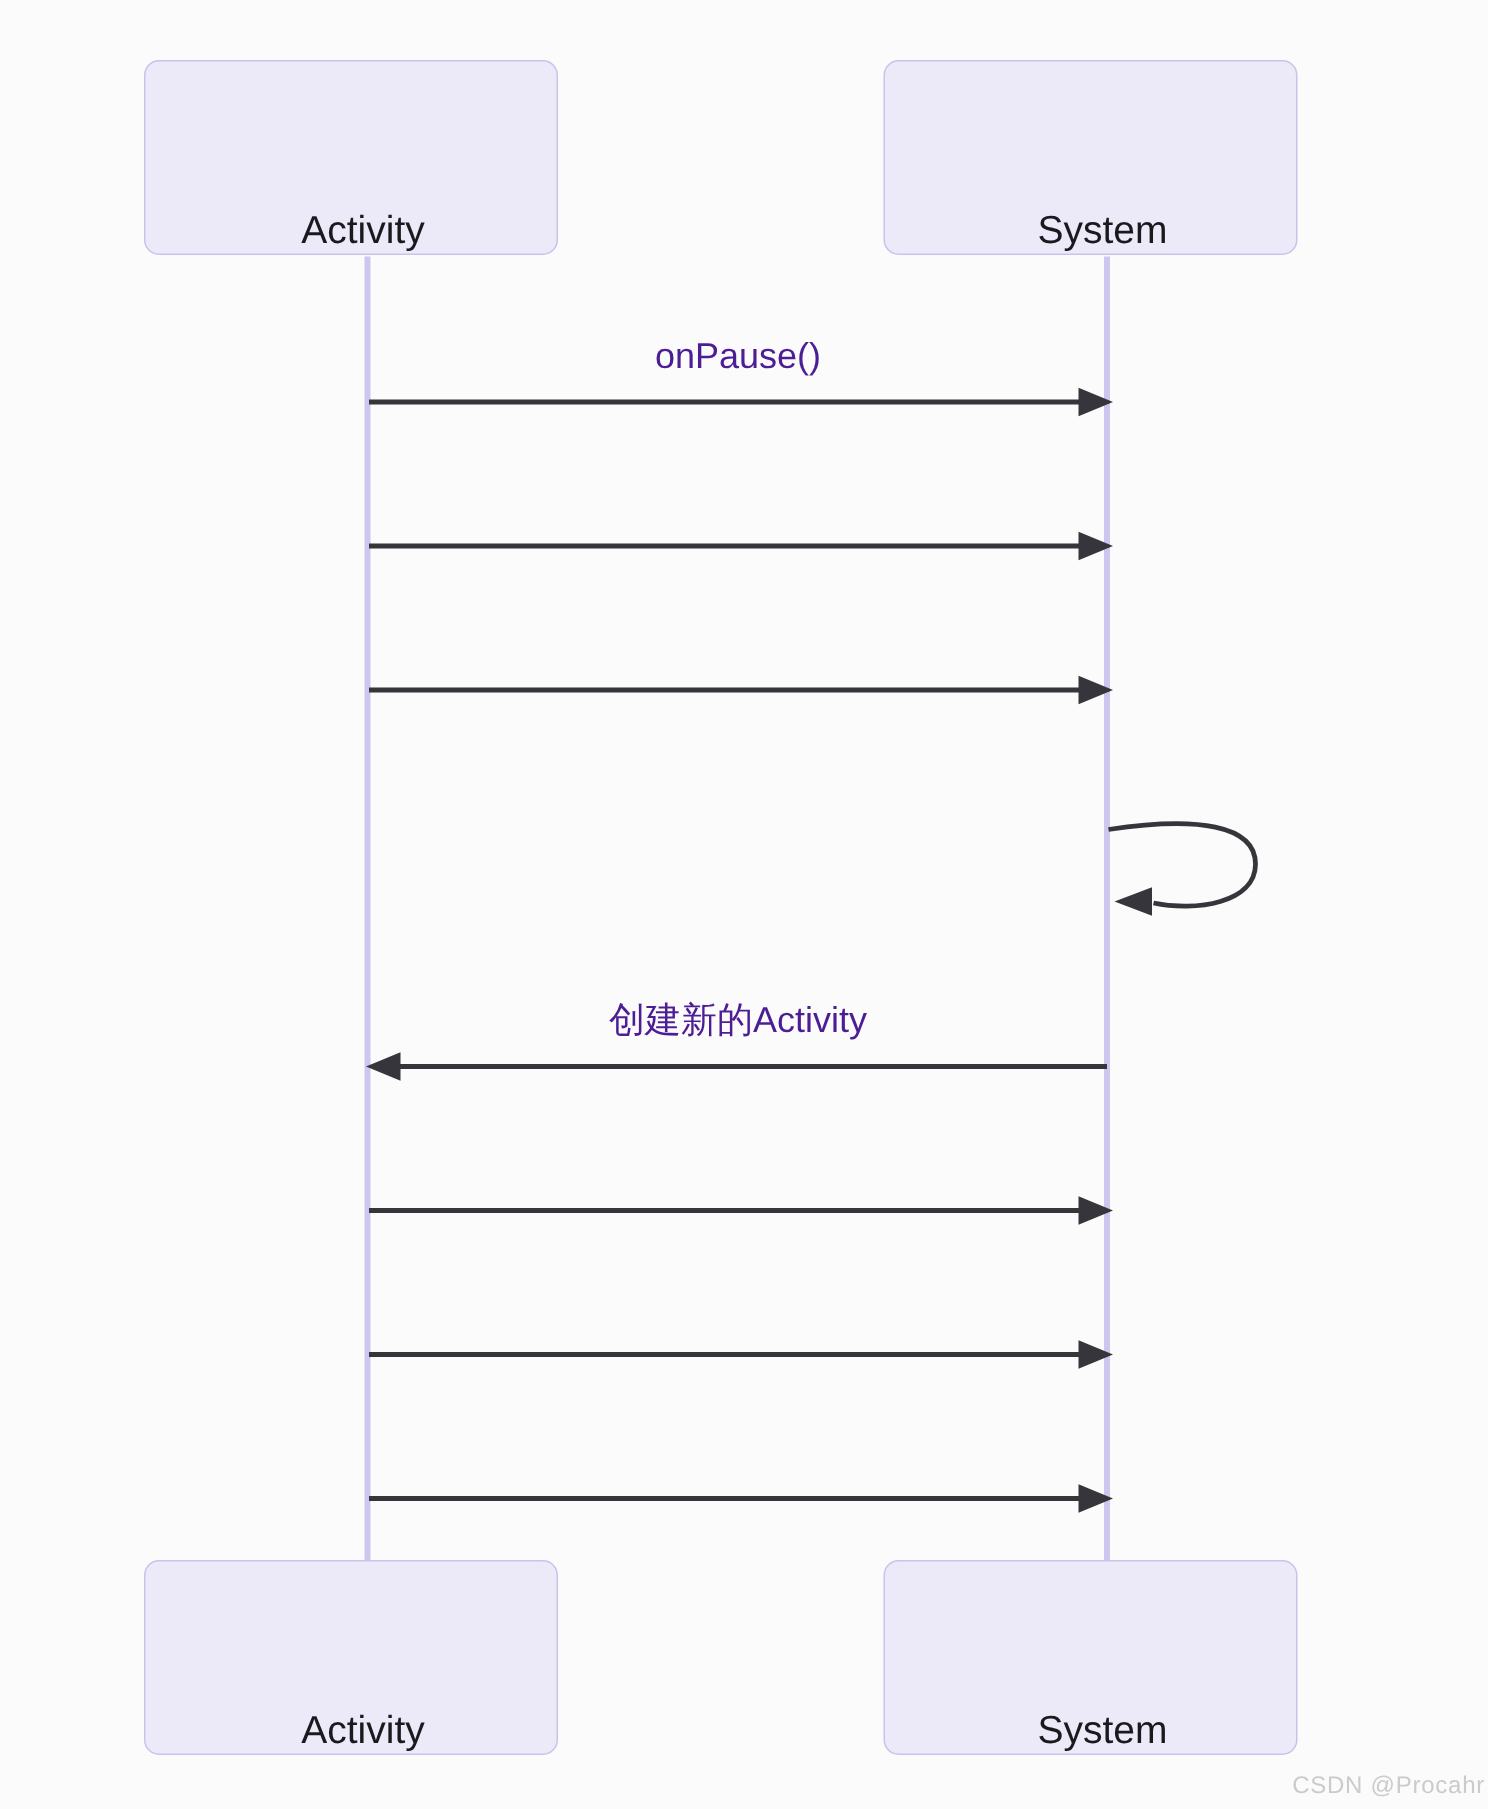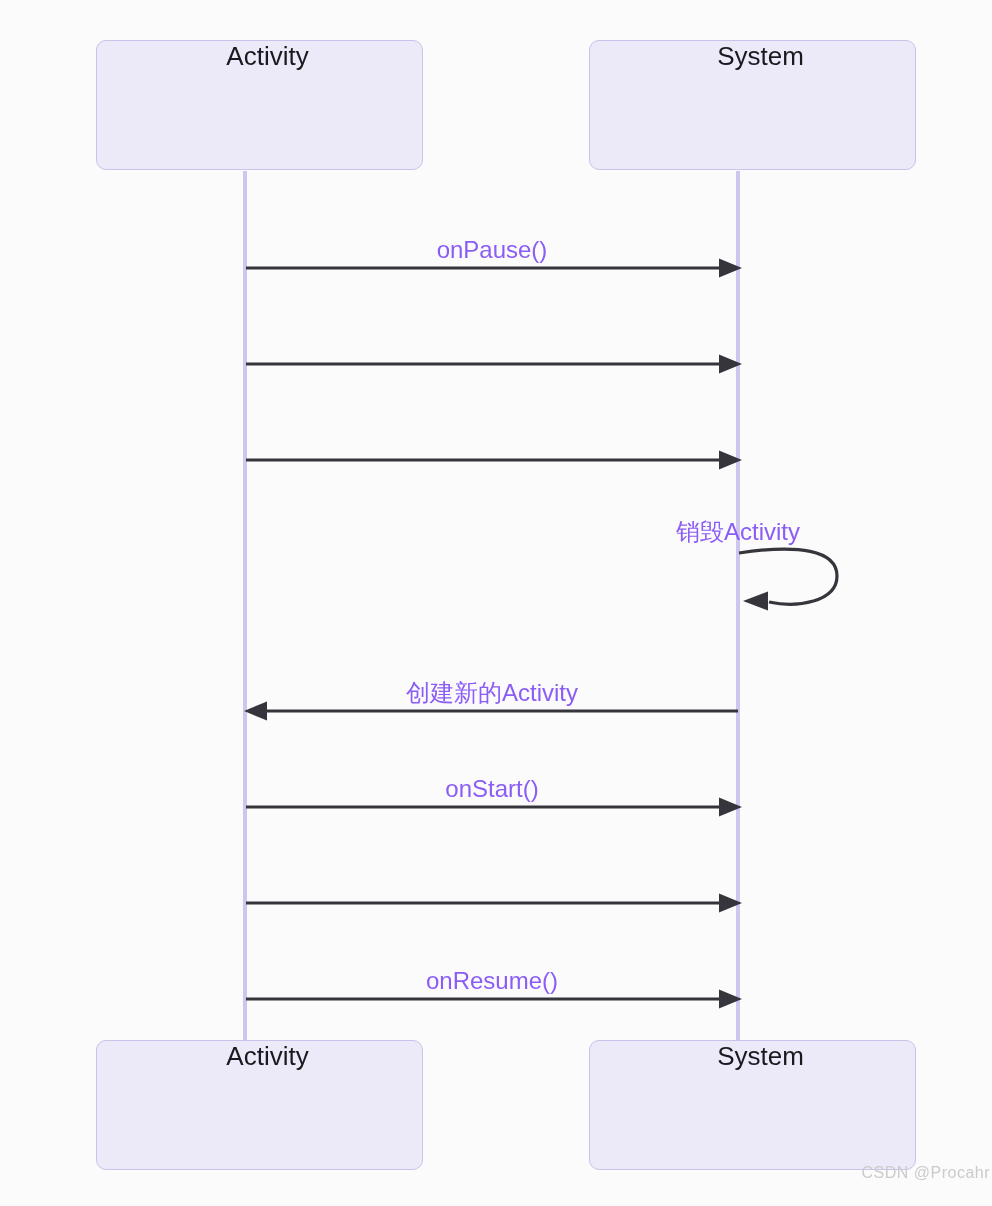--- a/index.html
+++ b/index.html
@@ -10,27 +10,27 @@
   }
   .stage {
     position: relative;
     width: 992px;
     height: 1206px;
     background: #fbfbfc;
     overflow: hidden;
   }
   .participant-box {
     position: absolute;
-    width: 327px;
+    width: 276px;
     height: 130px;
     background: #eceaf8;
     border: 1.5px solid #c9c2ea;
     border-radius: 10px;
     display: flex;
-    align-items: flex-start;
+    align-items: flex-end;
     justify-content: center;
     font-size: 26px;
     color: #1a1a1e;
     box-sizing: border-box;
     padding-left: 16px;
   }
   .box-activity-top { left: 96px; top: 40px; }
   .box-system-top   { left: 589px; top: 40px; }
   .box-activity-bot { left: 96px; top: 1040px; }
   .box-system-bot   { left: 589px; top: 1040px; }
@@ -46,37 +46,36 @@
   .lifeline-system   { left: 736px; }
 
   .msg-label {
     position: absolute;
     left: 245px;
     width: 494px;
     height: 34px;
     line-height: 34px;
     text-align: center;
     font-size: 24px;
-    color: #8b5cf6;
+    color: #4c1d95;
     white-space: nowrap;
-    margin-top: 12px;
   }
   .msg-label.self {
     left: 588px;
     width: 300px;
   }
   .arrows-svg {
     position: absolute;
     left: 0;
     top: 0;
   }
   .watermark {
     position: absolute;
     right: 2px;
-    bottom: 24px;
+    bottom: 6px;
     font-size: 16px;
     color: #cbcbcb;
     letter-spacing: 0.5px;
     text-align: center;
   }
 </style>
 </head>
 <body>
 
 <div class="stage">
@@ -120,19 +119,16 @@
 
       <line x1="246" y1="903" x2="720" y2="903"></line>
       <polygon points="742,903 719,893.5 719,912.5" stroke="none"></polygon>
 
       <line x1="246" y1="999" x2="720" y2="999"></line>
       <polygon points="742,999 719,989.5 719,1008.5" stroke="none"></polygon>
     </g>
   </svg>
 
   <div class="msg-label" style="top:221px">onPause()</div>
-  <div class="msg-label self" style="top:503px">销毁Activity</div>
   <div class="msg-label" style="top:664px">创建新的Activity</div>
-  <div class="msg-label" style="top:760px">onStart()</div>
-  <div class="msg-label" style="top:952px">onResume()</div>
 
   <div class="watermark">CSDN @Procahr</div>
 </div>
 
 </body></html>

